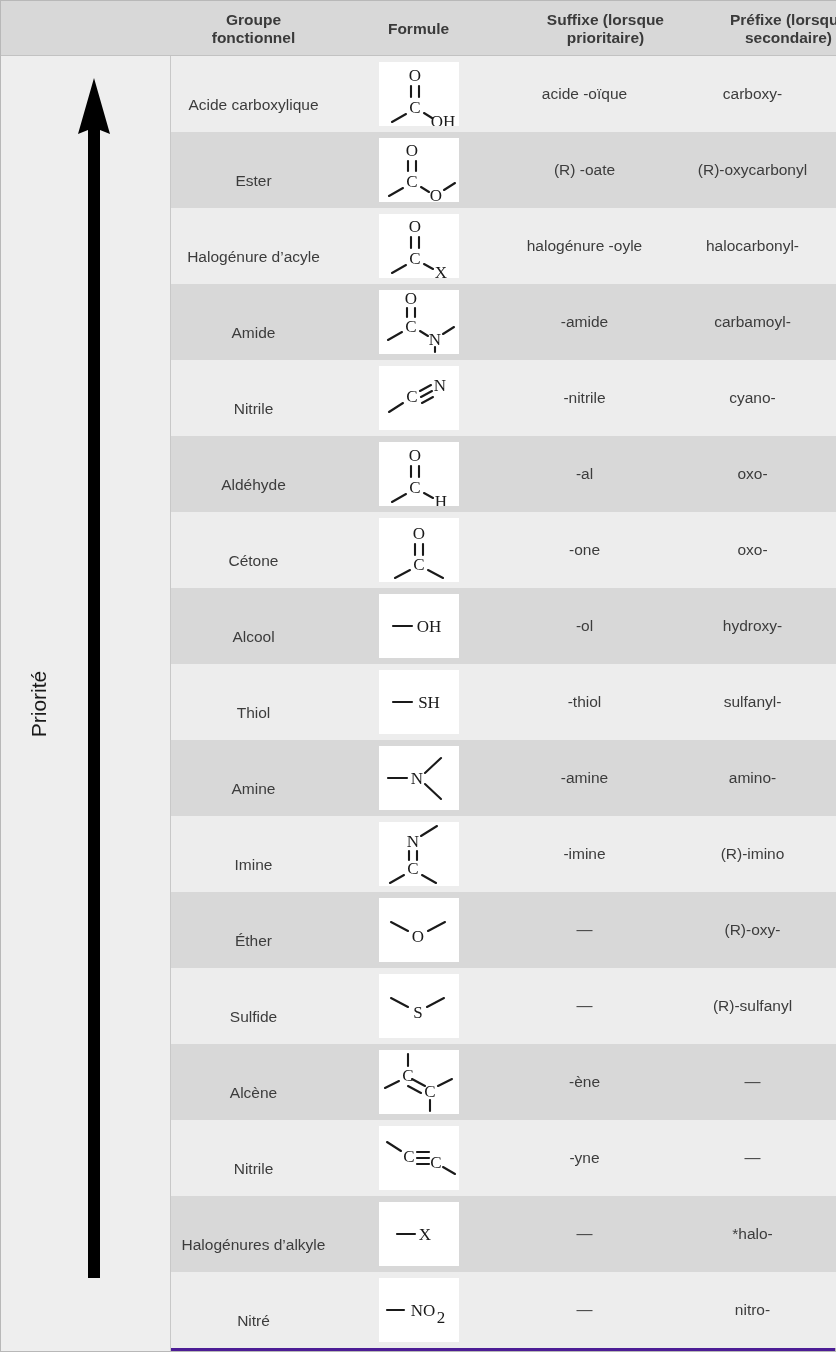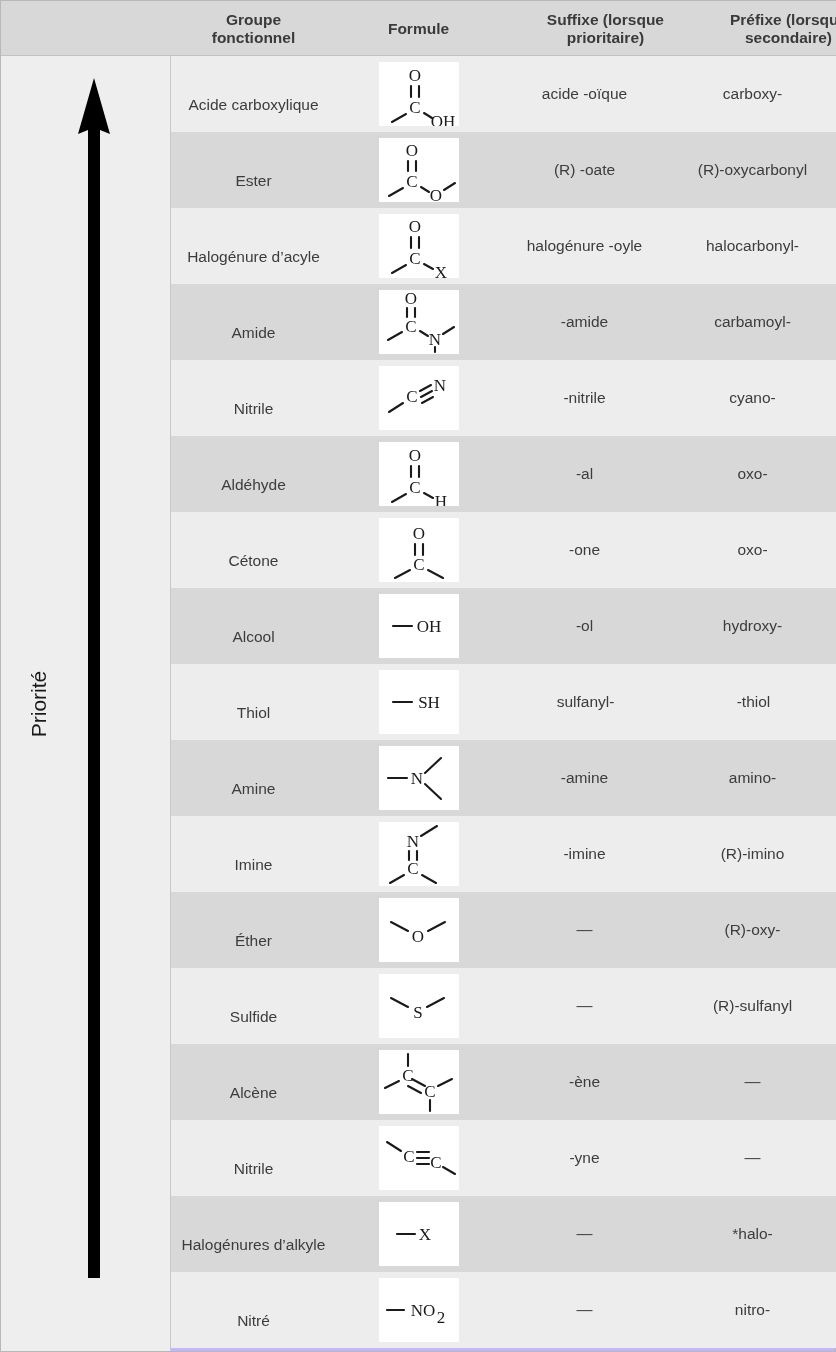--- a/index.html
+++ b/index.html
@@ -12,21 +12,21 @@
     width: 836px;
     height: 1352px;
     overflow: hidden;
   }
   #table-root {
     position: relative;
     width: 836px;
     height: 1352px;
     box-sizing: border-box;
     border: 1px solid #b8b8b8;
-    background: #c4b5fd;
+    background: #4c1d95;
   }
 
   
   .header-row {
     position: absolute;
     left: 0; top: 0;
     width: 836px;
     height: 55px;
     background: #d8d8d8;
     border-bottom: 1px solid #c2c2c2;
@@ -306,22 +306,22 @@
       <div class="data-row odd">
         <div class="cell cell-group">Thiol</div>
         <div class="cell cell-formula">
           <div class="formula-box">
             <svg width="80" height="64" viewBox="0 0 80 64">
               <line x1="14" y1="32" x2="33" y2="32" stroke="#1a1a1a" stroke-width="2.1" stroke-linecap="round"></line>
               <text x="50" y="32" fill="#1a1a1a" font-family="Liberation Serif, serif" font-size="17" text-anchor="middle" dominant-baseline="central">SH</text>
             </svg>
           </div>
         </div>
+        <div class="cell cell-suffix">-thiol</div>
         <div class="cell cell-prefix">sulfanyl-</div>
-        <div class="cell cell-suffix">-thiol</div>
       </div>
       <div class="data-row even">
         <div class="cell cell-group">Amine</div>
         <div class="cell cell-formula">
           <div class="formula-box">
             <svg width="80" height="64" viewBox="0 0 80 64">
               <line x1="9" y1="32" x2="28" y2="32" stroke="#1a1a1a" stroke-width="2.1" stroke-linecap="round"></line>
               <text x="38" y="32" fill="#1a1a1a" font-family="Liberation Serif, serif" font-size="17" text-anchor="middle" dominant-baseline="central">N</text>
               <line x1="46" y1="27" x2="62" y2="12" stroke="#1a1a1a" stroke-width="2.1" stroke-linecap="round"></line>
               <line x1="46" y1="38" x2="62" y2="53" stroke="#1a1a1a" stroke-width="2.1" stroke-linecap="round"></line>

